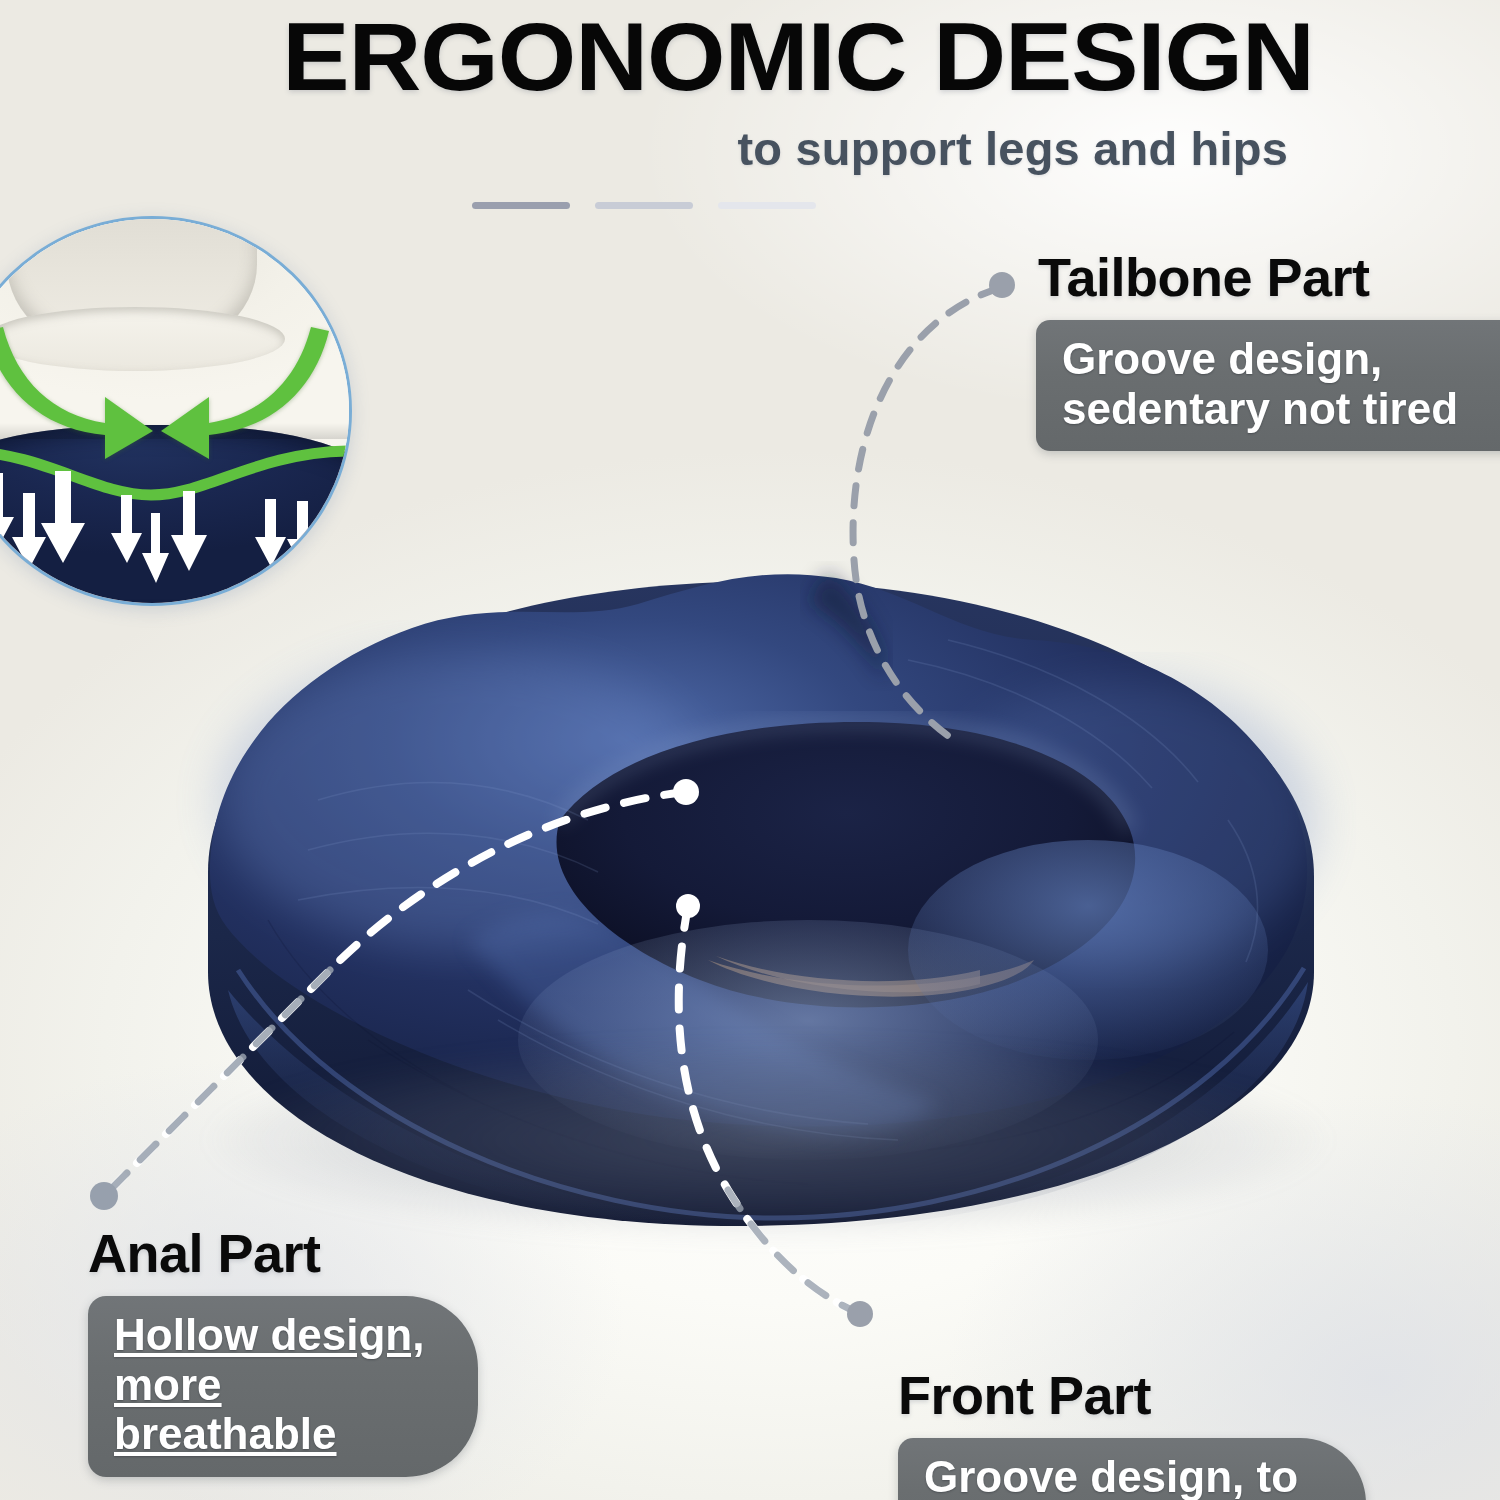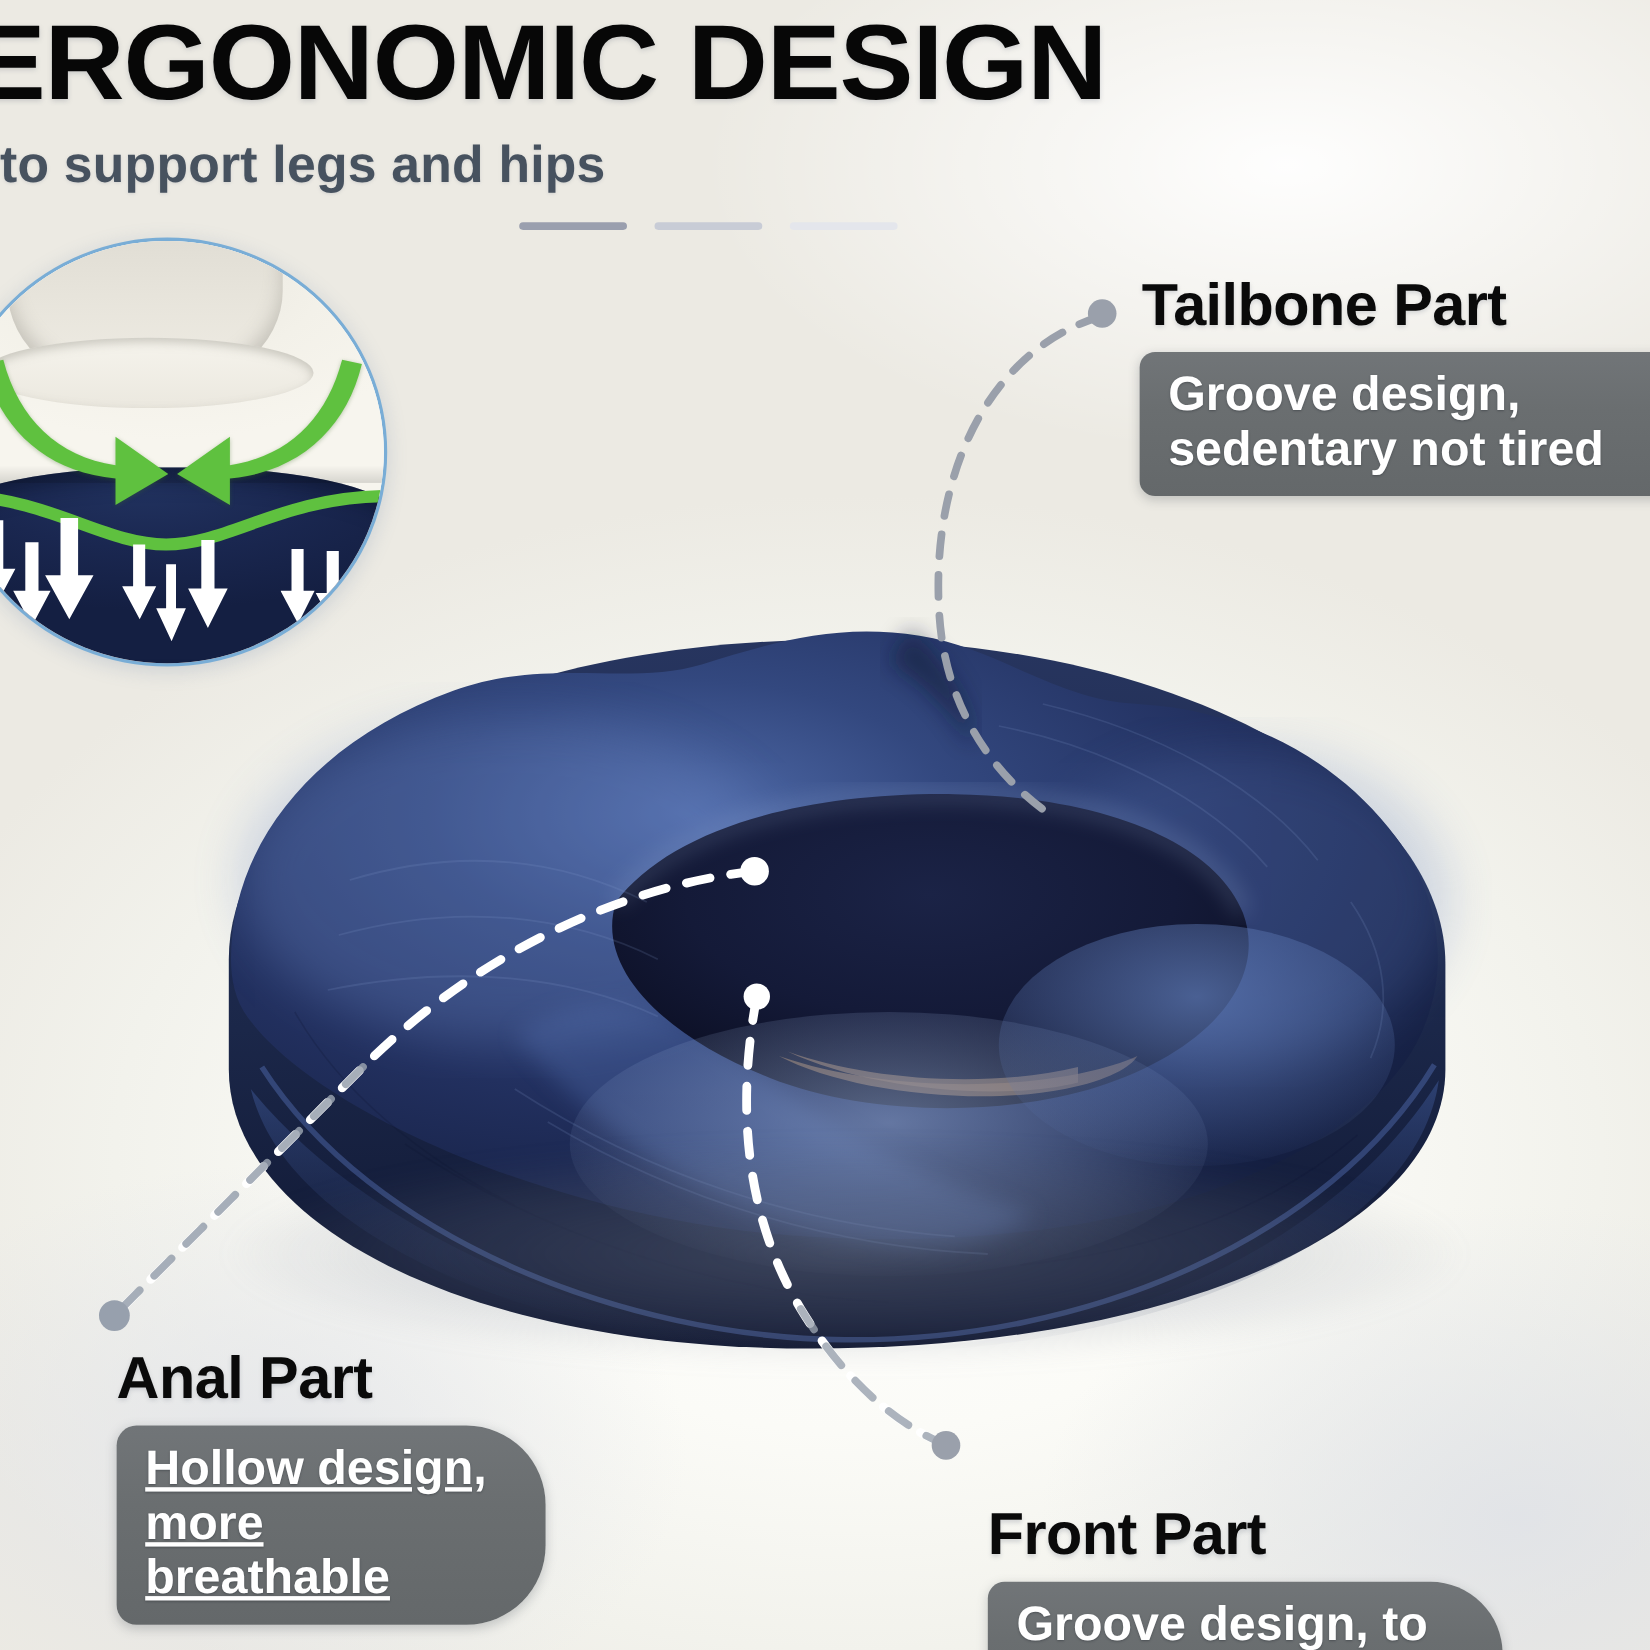--- a/index.html
+++ b/index.html
@@ -25,21 +25,21 @@
     background:
       radial-gradient(ellipse 620px 420px at 16% 88%, rgba(226,228,233,.85) 0%, rgba(226,228,233,0) 62%),
       radial-gradient(ellipse 700px 460px at 92% 92%, rgba(222,225,231,.8) 0%, rgba(222,225,231,0) 62%),
       radial-gradient(ellipse 760px 380px at 78% 10%, rgba(255,255,255,.95) 0%, rgba(255,255,255,0) 70%);
     pointer-events:none;
   }
 
   
   .header{
     position:absolute; top:0; left:0; width:1288px;
-    text-align:left;
+    text-align:right;
     z-index:40;
   }
   .title{
     font-family:"Liberation Sans", sans-serif;
     font-weight:700;
     font-size:97px;
     line-height:1.0;
     letter-spacing:-1px;
     color:#070707;
     margin-top:8px;
@@ -168,21 +168,21 @@
 
   
   #tailbone-callout{ left:1038px; top:246px; }
   #tailbone-callout .callout-badge{
     border-radius:14px 0 0 14px;
     width:520px;
     margin-left:-2px;
   }
 
   
-  #anal-callout{ left:74px; top:1222px;padding-left:32px; }
+  #anal-callout{ left:56px; top:1222px;padding-left:32px; }
   #anal-callout .callout-badge{
     border-radius:18px 72px 72px 18px;
     width:390px;
     text-decoration:underline;
   }
 
   
   #front-callout{ left:898px; top:1364px; }
   #front-callout .callout-badge{
     border-radius:18px 78px 78px 18px;

